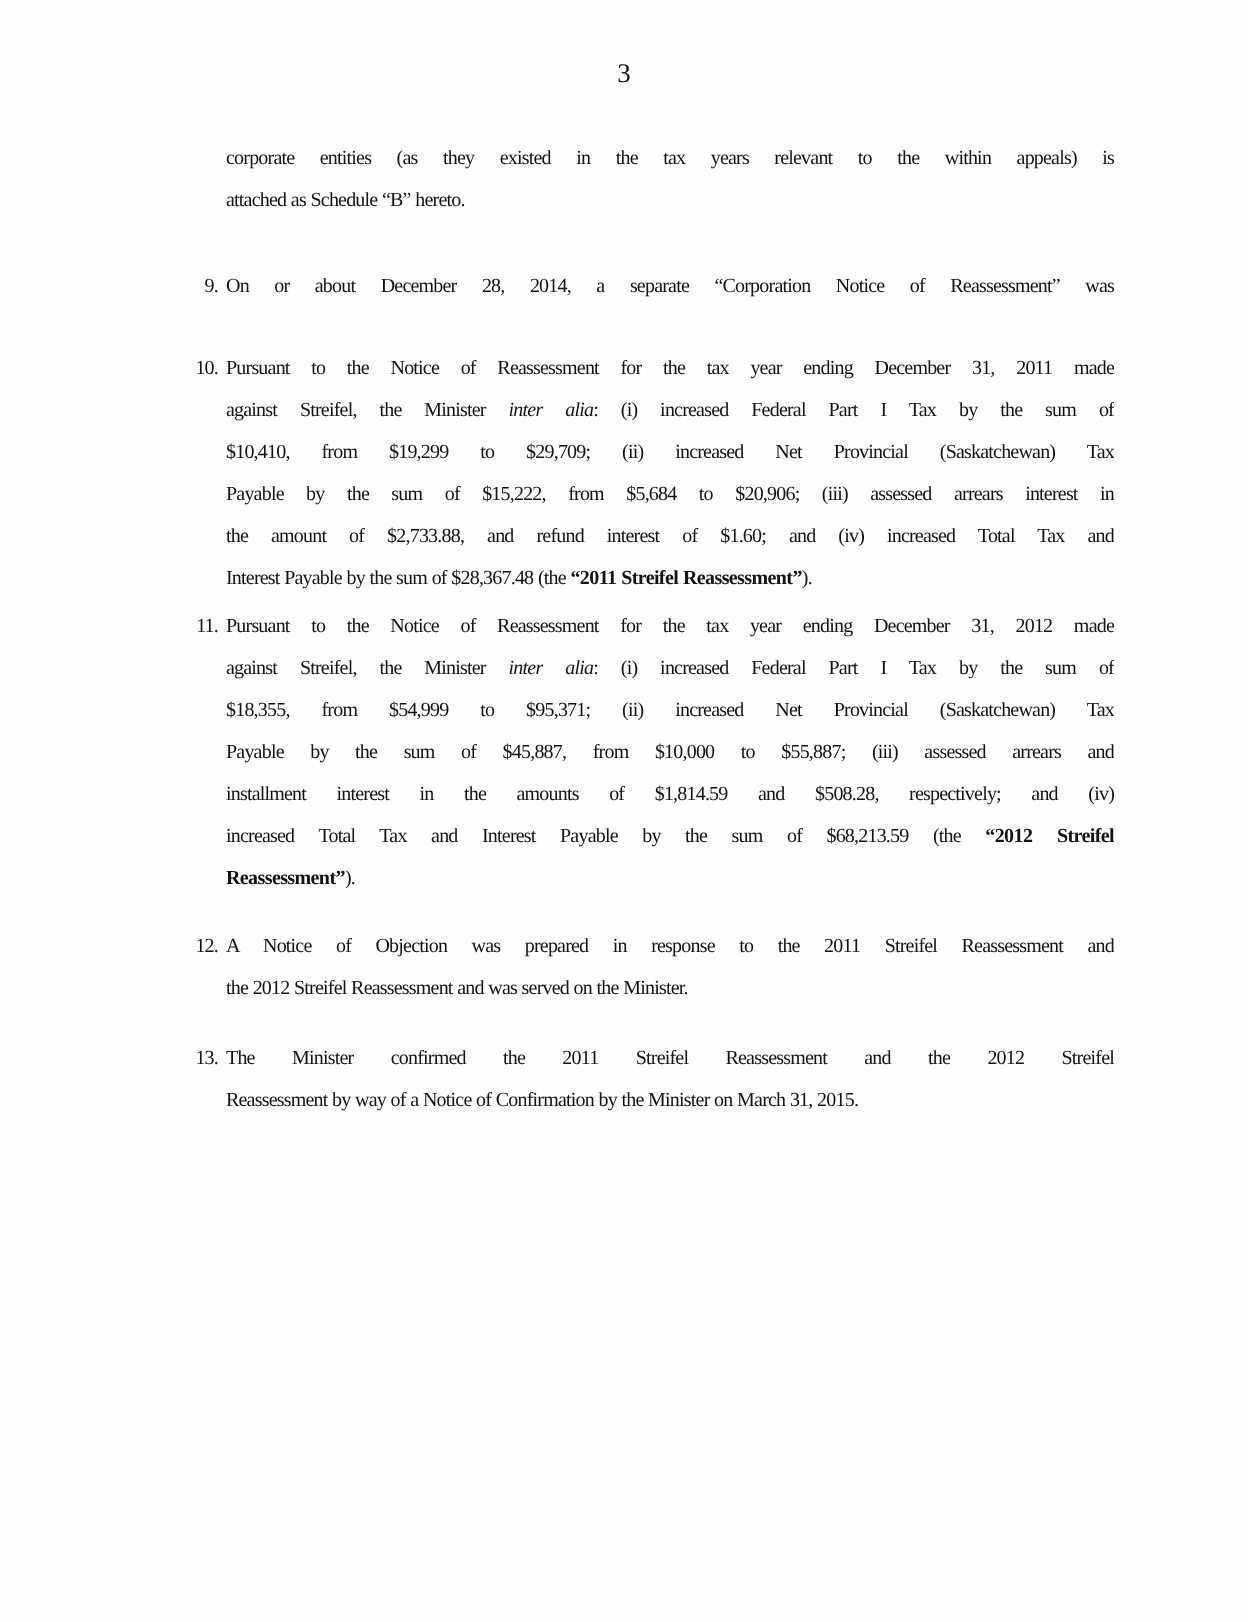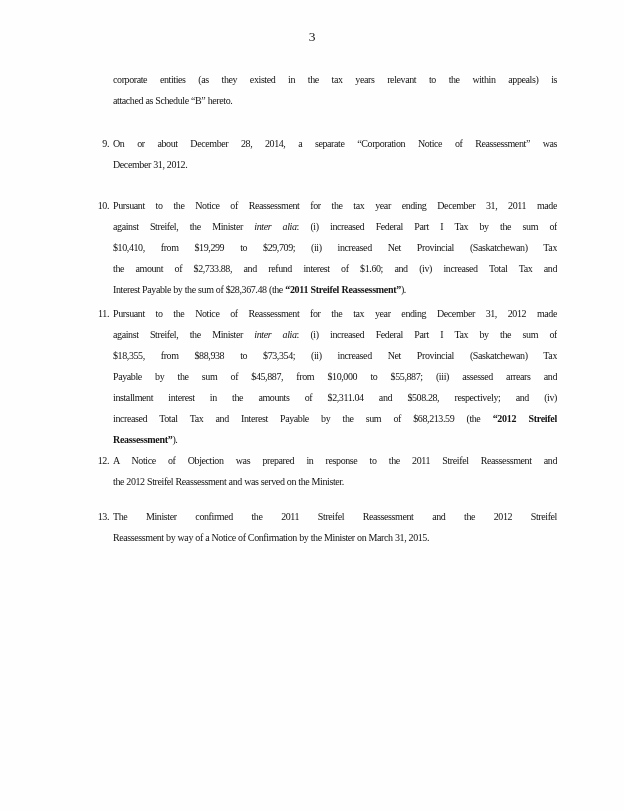--- a/index.html
+++ b/index.html
@@ -34,21 +34,21 @@
     position: relative;
     font-size: 10px;
     line-height: 21px;
     letter-spacing: -0.4px;
     word-spacing: 0.2px;
   }
   
   .content .para:nth-child(1) { margin-bottom: 22px; }
   .content .para:nth-child(2) { margin-bottom: 20px; }
   .content .para:nth-child(3) { margin-bottom: 3px; }
-  .content .para:nth-child(4) { }
+  .content .para:nth-child(4) { margin-bottom: 13px; }
   .content .para:nth-child(5) { margin-bottom: 14px; }
   .content .para:nth-child(6) { margin-bottom: 12px; }
   .pnum {
     position: absolute;
     left: -28px;
     top: 0;
     width: 24px;
     text-align: right;
     white-space: nowrap;
   }
@@ -71,37 +71,37 @@
 <div class="page">
   <div class="page-number">3</div>
   <div class="content" id="paragraphs">
       <div class="para">
         <div class="line"><span class="run">corporate entities (as they existed in the tax years relevant to the within appeals) is</span></div>
         <div class="line last"><span class="run">attached as Schedule “B” hereto.</span></div>
       </div>
       <div class="para">
         <span class="pnum">9.</span>
         <div class="line"><span class="run">On or about December 28, 2014, a separate “Corporation Notice of Reassessment” was</span></div>
-        <div class="line last"><span class="run">December 31, 2012.</span></div>
       </div>
       <div class="para">
         <span class="pnum">10.</span>
         <div class="line"><span class="run">Pursuant to the Notice of Reassessment for the tax year ending December 31, 2011 made</span></div>
         <div class="line"><span class="run">against Streifel, the Minister </span><span class="run it">inter alia</span><span class="run">: (i) increased Federal Part I Tax by the sum of</span></div>
         <div class="line"><span class="run">$10,410, from $19,299 to $29,709; (ii) increased Net Provincial (Saskatchewan) Tax</span></div>
+        <div class="line"><span class="run">Payable by the sum of $15,222, from $5,684 to $20,906; (iii) assessed arrears interest in</span></div>
         <div class="line"><span class="run">the amount of $2,733.88, and refund interest of $1.60; and (iv) increased Total Tax and</span></div>
         <div class="line last"><span class="run">Interest Payable by the sum of $28,367.48 (the </span><span class="run bd">“2011 Streifel Reassessment”</span><span class="run">).</span></div>
       </div>
       <div class="para">
         <span class="pnum">11.</span>
         <div class="line"><span class="run">Pursuant to the Notice of Reassessment for the tax year ending December 31, 2012 made</span></div>
         <div class="line"><span class="run">against Streifel, the Minister </span><span class="run it">inter alia</span><span class="run">: (i) increased Federal Part I Tax by the sum of</span></div>
-        <div class="line"><span class="run">$18,355, from $88,938 to $73,354; (ii) increased Net Provincial (Saskatchewan) Tax</span></div>
+        <div class="line"><span class="run">$18,355, from $54,999 to $95,371; (ii) increased Net Provincial (Saskatchewan) Tax</span></div>
         <div class="line"><span class="run">Payable by the sum of $45,887, from $10,000 to $55,887; (iii) assessed arrears and</span></div>
-        <div class="line"><span class="run">installment interest in the amounts of $2,311.04 and $508.28, respectively; and (iv)</span></div>
+        <div class="line"><span class="run">installment interest in the amounts of $1,814.59 and $508.28, respectively; and (iv)</span></div>
         <div class="line"><span class="run">increased Total Tax and Interest Payable by the sum of $68,213.59 (the </span><span class="run bd">“2012 Streifel</span></div>
         <div class="line last"><span class="run bd">Reassessment”</span><span class="run">).</span></div>
       </div>
       <div class="para">
         <span class="pnum">12.</span>
         <div class="line"><span class="run">A Notice of Objection was prepared in response to the 2011 Streifel Reassessment and</span></div>
         <div class="line last"><span class="run">the 2012 Streifel Reassessment and was served on the Minister.</span></div>
       </div>
       <div class="para">
         <span class="pnum">13.</span>

